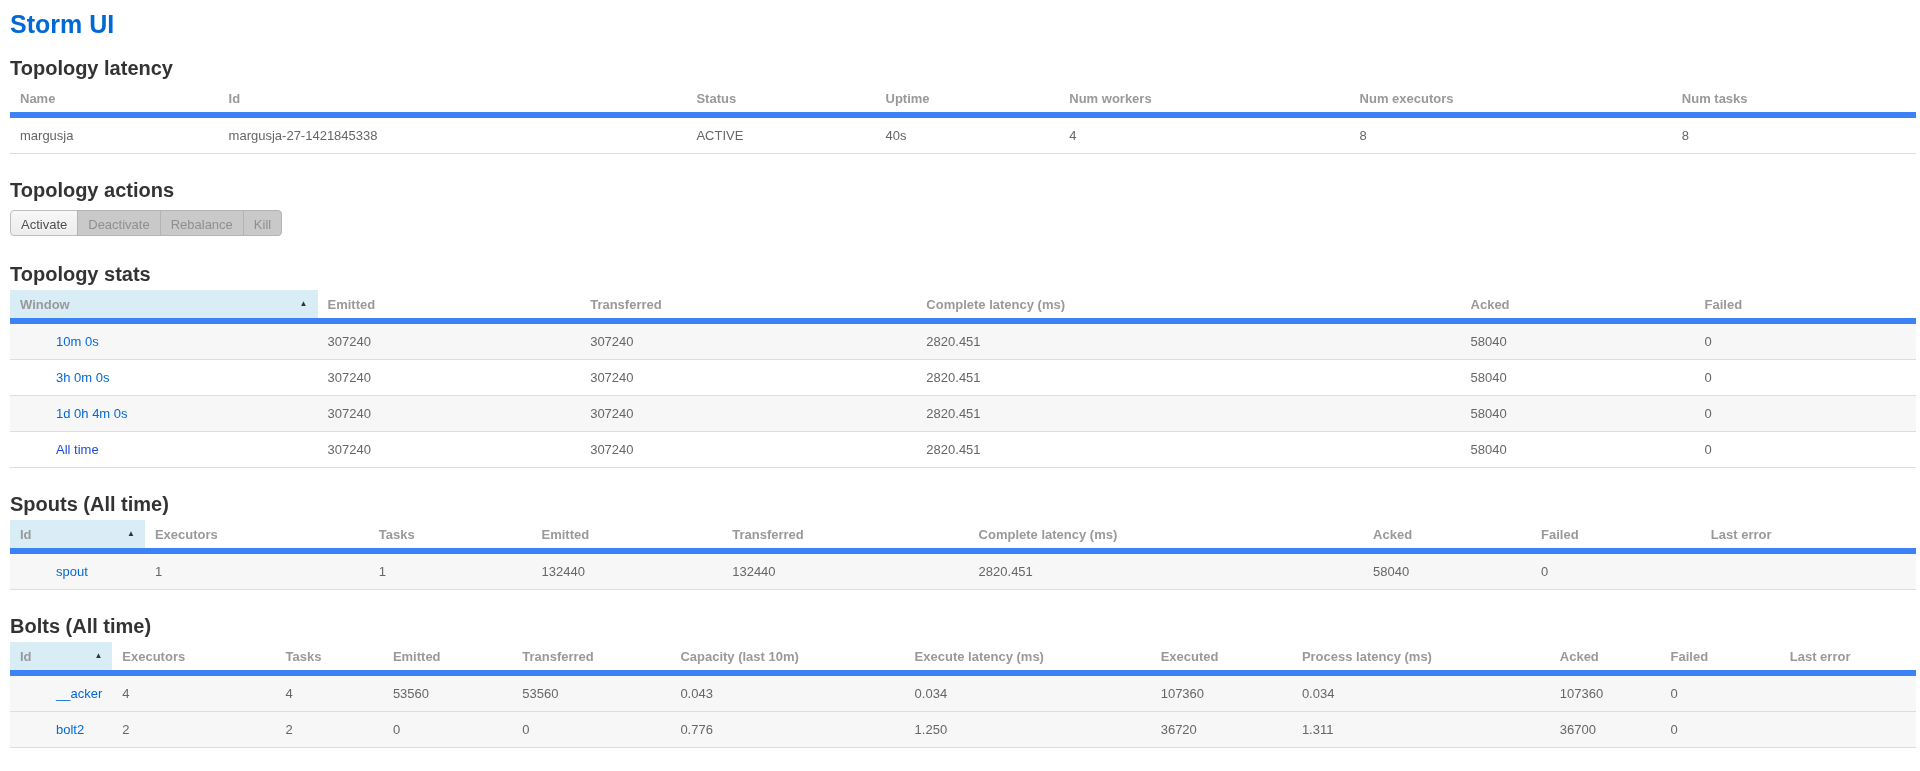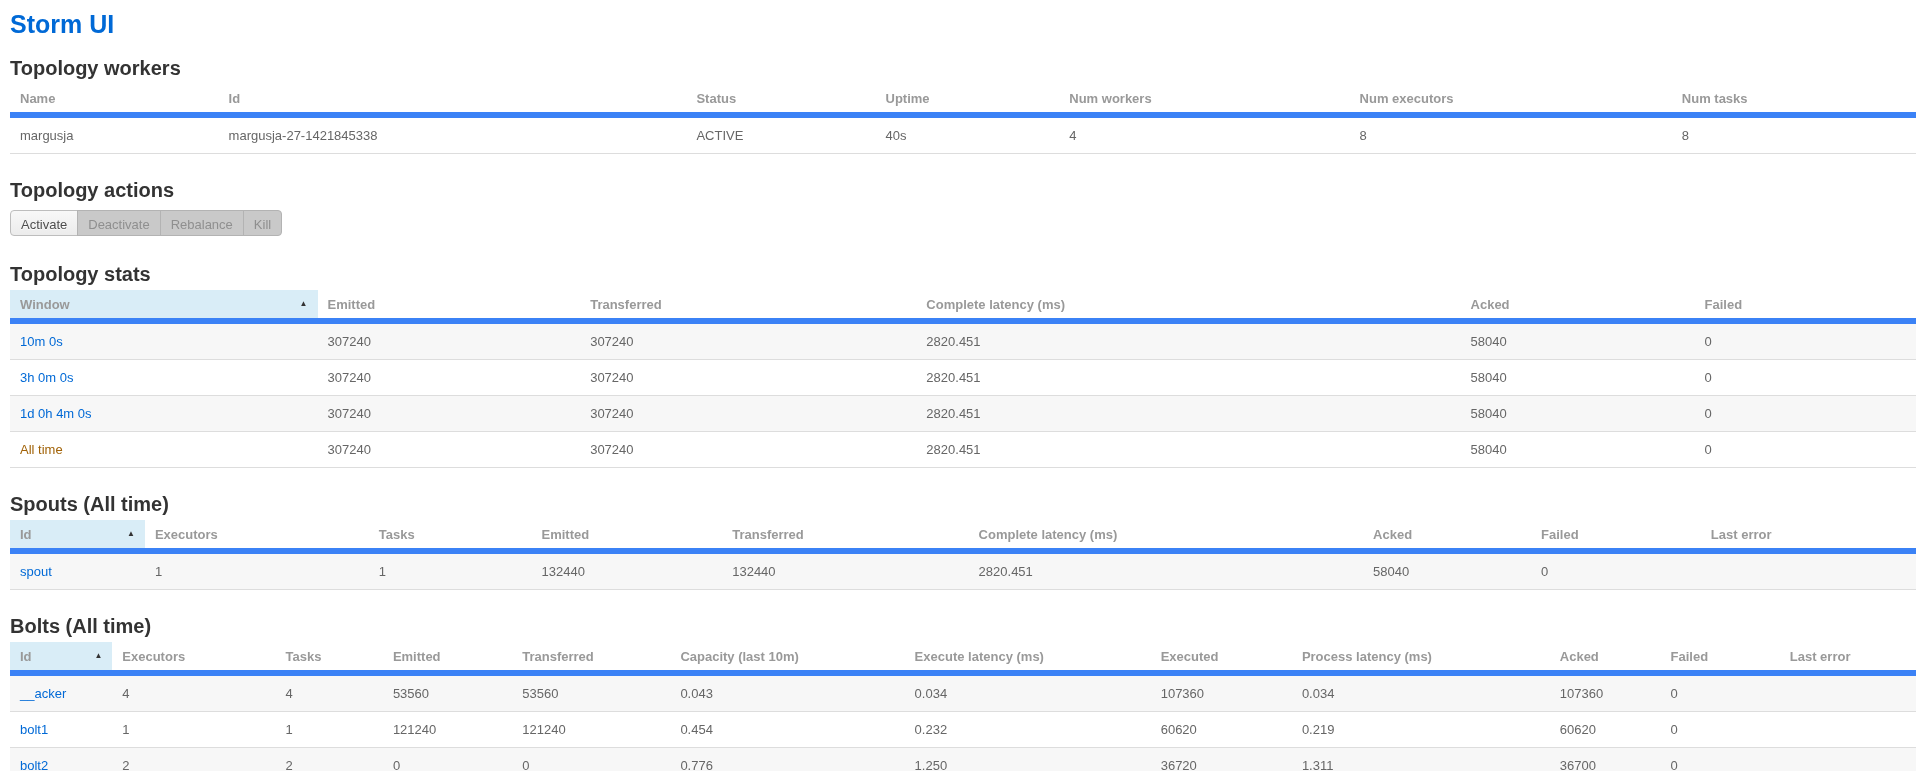--- a/index.html
+++ b/index.html
@@ -30,22 +30,22 @@
   }
   table.data-table td {
     padding:10px 10px; border-bottom:1px solid #ddd;
     color:#666; font-size:13px; white-space:nowrap; overflow:hidden;
   }
   tr.stripe td { background:#f7f7f7; }
   th.sorted { background:#d9edf7; position:relative; }
   .sort-icon {
     float:right; font-size:8px; line-height:14px; color:#333;
   }
-  a.cell-link { color:#0069d6; text-decoration:none; cursor:pointer; }
-  a.cell-link.selected { color:#a16207; }
+  a.cell-link { color:#0069d6; text-decoration:none; cursor:pointer;margin-left:36px; }
+  a.cell-link.selected { color:#1d4ed8; }
 
   .btn-toolbar { margin:8px 0 0 0; height:28px; }
   .btn {
     display:inline-block; vertical-align:top; box-sizing:border-box;
     height:26px; padding:4px 10px 0 10px; font-size:13px; line-height:18px;
     color:#4d4d4d; text-align:center; cursor:pointer;
     background:linear-gradient(#f8f8f8, #ececec);
     border:1px solid #bdbdbd; margin-left:-1px;
     text-shadow:0 1px 0 rgba(255,255,255,.8);
   }
@@ -70,21 +70,21 @@
   .bo-c4{width:8.3%}.bo-c5{width:12.8%}.bo-c6{width:13.5%}.bo-c7{width:7.3%}
   .bo-c8{width:14.2%}.bo-c9{width:5.5%}.bo-c10{width:6.0%}.bo-c11{width:7.0%}
 </style>
 </head>
 <body>
 
 <div class="page">
 
   <h1 class="page-title">Storm UI</h1>
 
-  <h2 class="section-title first">Topology workers</h2>
+  <h2 class="section-title first">Topology latency</h2>
   <table class="data-table">
     <thead>
       <tr>
         <th class="ts-c0">Name</th>
         <th class="ts-c1">Id</th>
         <th class="ts-c2">Status</th>
         <th class="ts-c3">Uptime</th>
         <th class="ts-c4">Num workers</th>
         <th class="ts-c5">Num executors</th>
         <th class="ts-c6">Num tasks</th>
@@ -221,34 +221,20 @@
         <td>53560</td>
         <td>53560</td>
         <td>0.043</td>
         <td>0.034</td>
         <td>107360</td>
         <td>0.034</td>
         <td>107360</td>
         <td>0</td>
         <td></td>
       </tr>
-      <tr>
-        <td><a class="cell-link">bolt1</a></td>
-        <td>1</td>
-        <td>1</td>
-        <td>121240</td>
-        <td>121240</td>
-        <td>0.454</td>
-        <td>0.232</td>
-        <td>60620</td>
-        <td>0.219</td>
-        <td>60620</td>
-        <td>0</td>
-        <td></td>
-      </tr>
       <tr class="stripe">
         <td><a class="cell-link">bolt2</a></td>
         <td>2</td>
         <td>2</td>
         <td>0</td>
         <td>0</td>
         <td>0.776</td>
         <td>1.250</td>
         <td>36720</td>
         <td>1.311</td>

